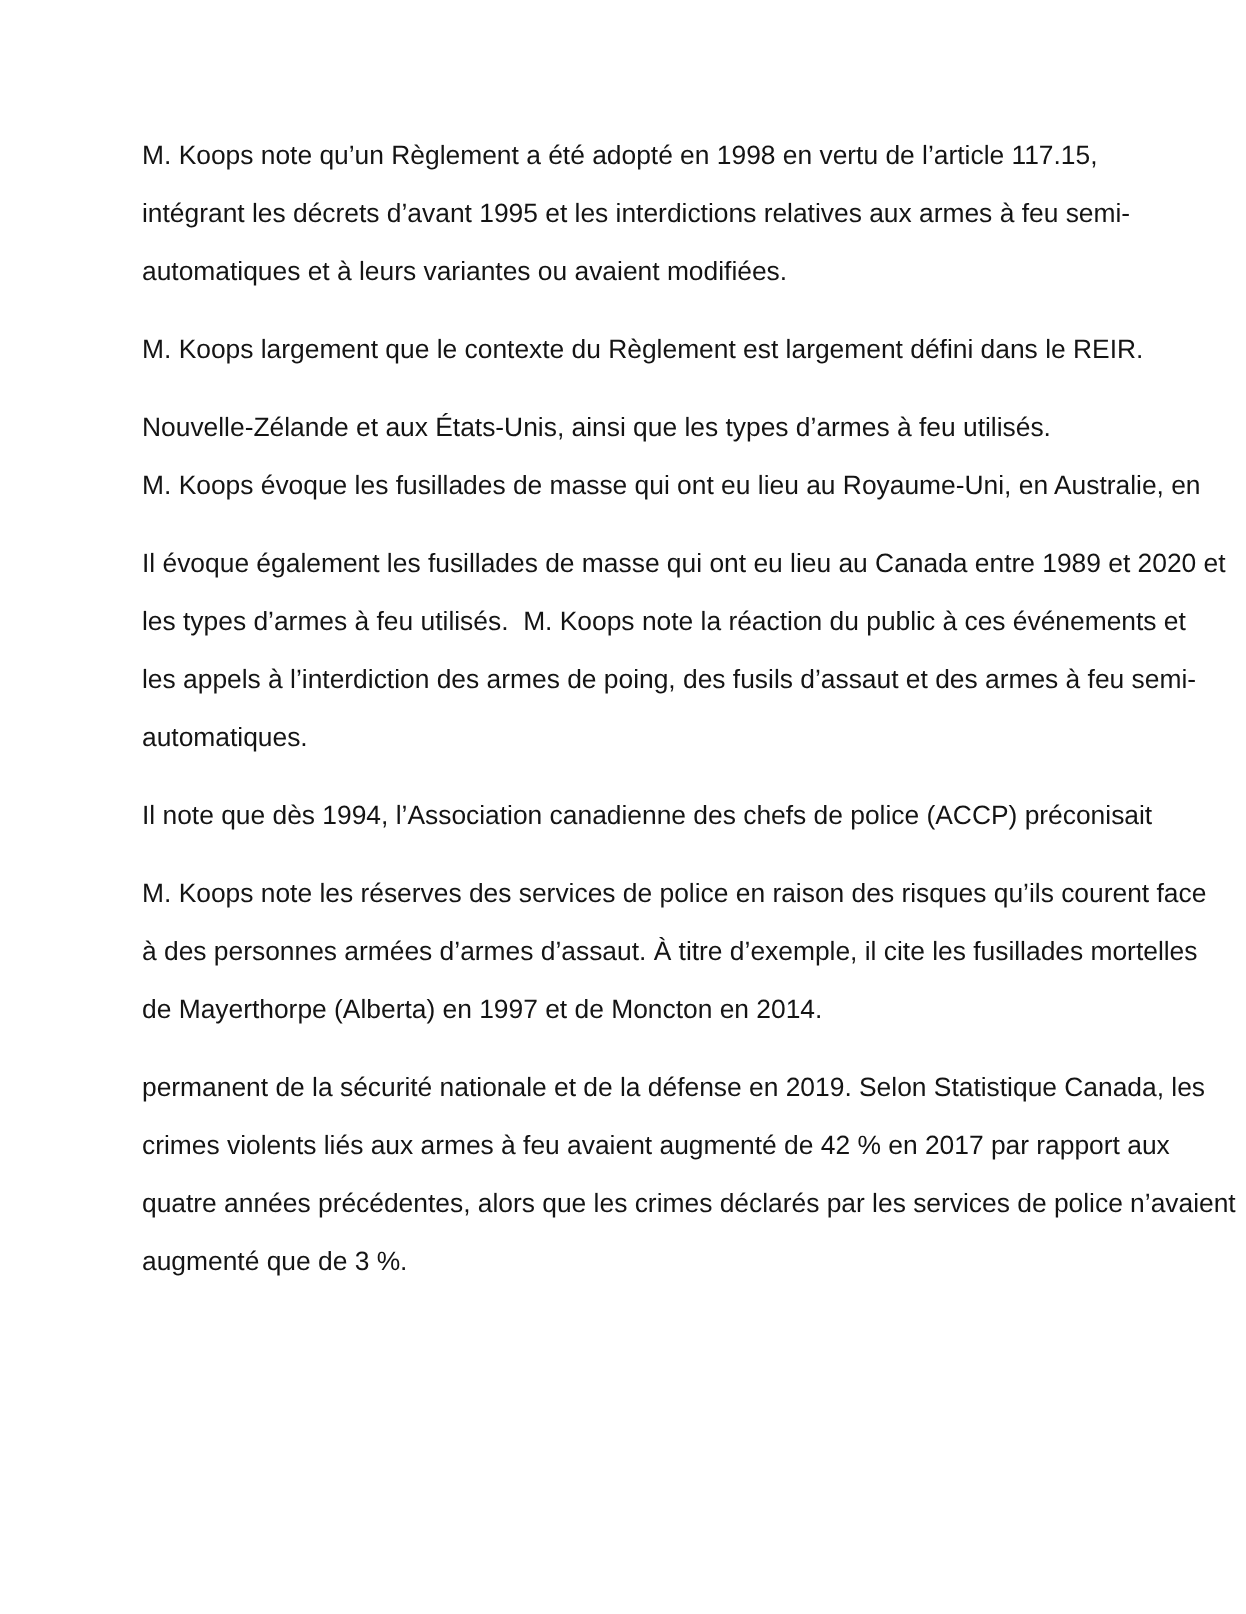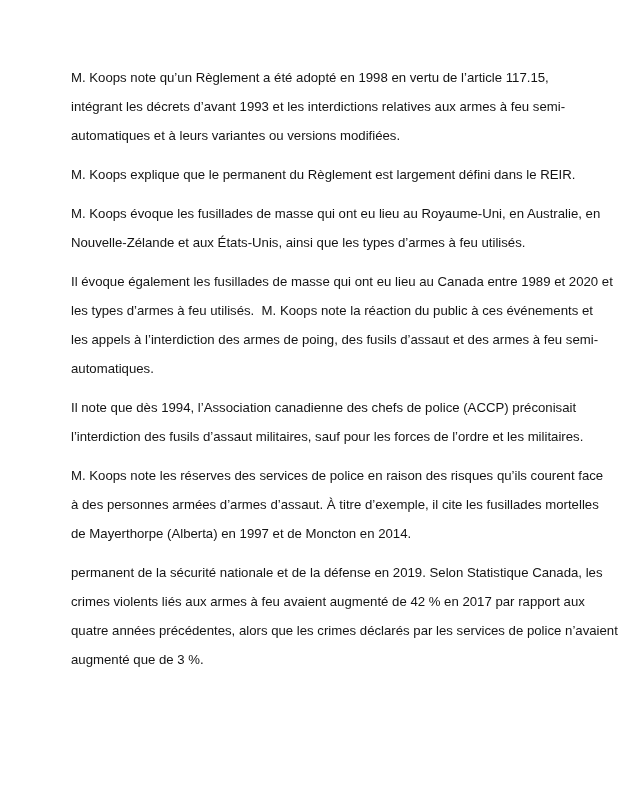--- a/index.html
+++ b/index.html
@@ -26,43 +26,42 @@
     white-space: pre;   
   }
 </style>
 </head>
 <body>
 
 <div class="page">
 
   <div class="para">
     <div class="line">M. Koops note qu’un Règlement a été adopté en 1998 en vertu de l’article 117.15,</div>
-    <div class="line">intégrant les décrets d’avant 1993 et les interdictions relatives aux armes à feu semi-</div>
-    <div class="line">automatiques et à leurs variantes ou versions modifiées.</div>
+    <div class="line">intégrant les décrets d’avant 1995 et les interdictions relatives aux armes à feu semi-</div>
+    <div class="line">automatiques et à leurs variantes ou avaient modifiées.</div>
   </div>
 
   <div class="para">
-    <div class="line">M. Koops explique que le permanent du Règlement est largement défini dans le REIR.</div>
+    <div class="line">M. Koops largement que le contexte du Règlement est largement défini dans le REIR.</div>
   </div>
 
   <div class="para">
+    <div class="line">Nouvelle-Zélande et aux États-Unis, ainsi que les types d’armes à feu utilisés.</div>
     <div class="line">M. Koops évoque les fusillades de masse qui ont eu lieu au Royaume-Uni, en Australie, en</div>
-    <div class="line">Nouvelle-Zélande et aux États-Unis, ainsi que les types d’armes à feu utilisés.</div>
   </div>
 
   <div class="para">
     <div class="line">Il évoque également les fusillades de masse qui ont eu lieu au Canada entre 1989 et 2020 et</div>
     <div class="line">les types d’armes à feu utilisés.  M. Koops note la réaction du public à ces événements et</div>
     <div class="line">les appels à l’interdiction des armes de poing, des fusils d’assaut et des armes à feu semi-</div>
     <div class="line">automatiques.</div>
   </div>
 
   <div class="para">
     <div class="line">Il note que dès 1994, l’Association canadienne des chefs de police (ACCP) préconisait</div>
-    <div class="line">l’interdiction des fusils d’assaut militaires, sauf pour les forces de l’ordre et les militaires.</div>
   </div>
 
   <div class="para">
     <div class="line">M. Koops note les réserves des services de police en raison des risques qu’ils courent face</div>
     <div class="line">à des personnes armées d’armes d’assaut. À titre d’exemple, il cite les fusillades mortelles</div>
     <div class="line">de Mayerthorpe (Alberta) en 1997 et de Moncton en 2014.</div>
   </div>
 
   <div class="para">
     <div class="line">permanent de la sécurité nationale et de la défense en 2019. Selon Statistique Canada, les</div>

